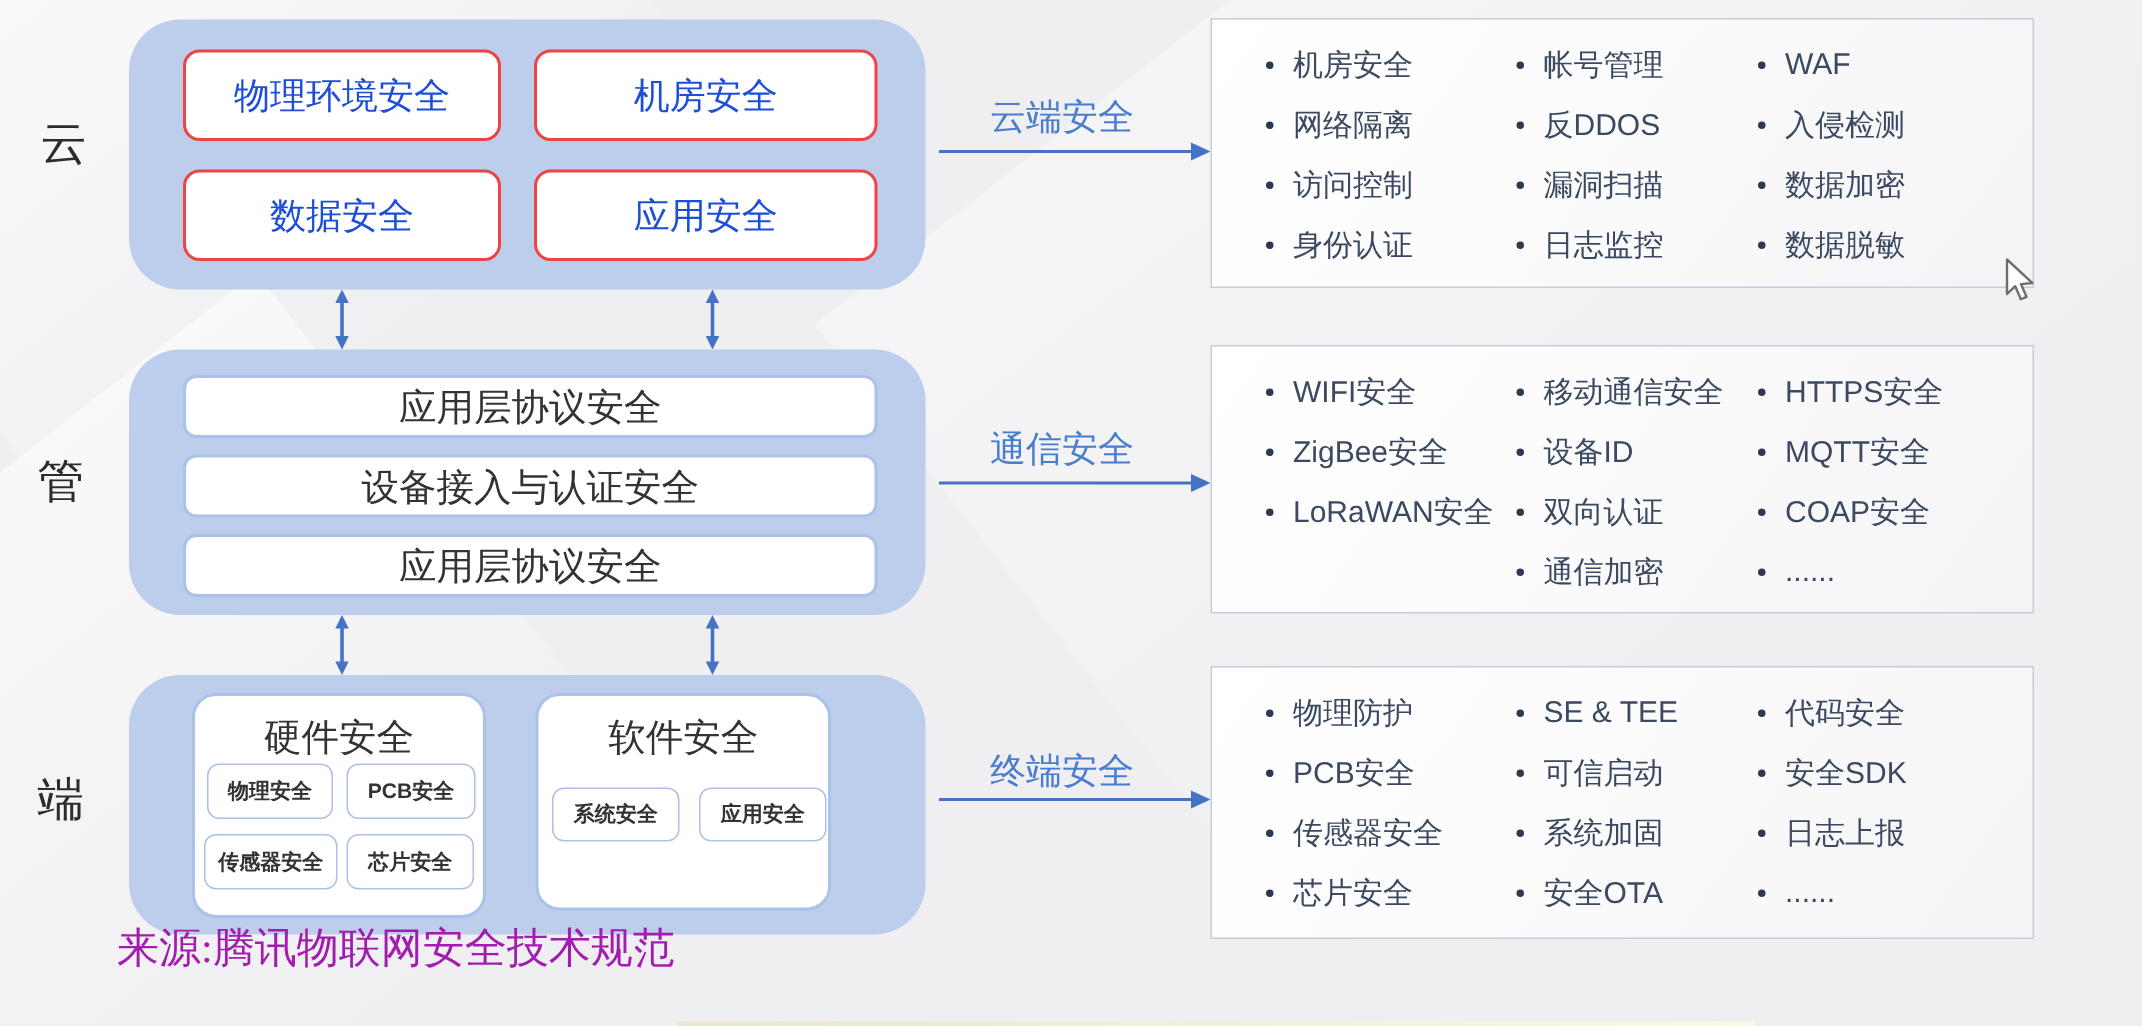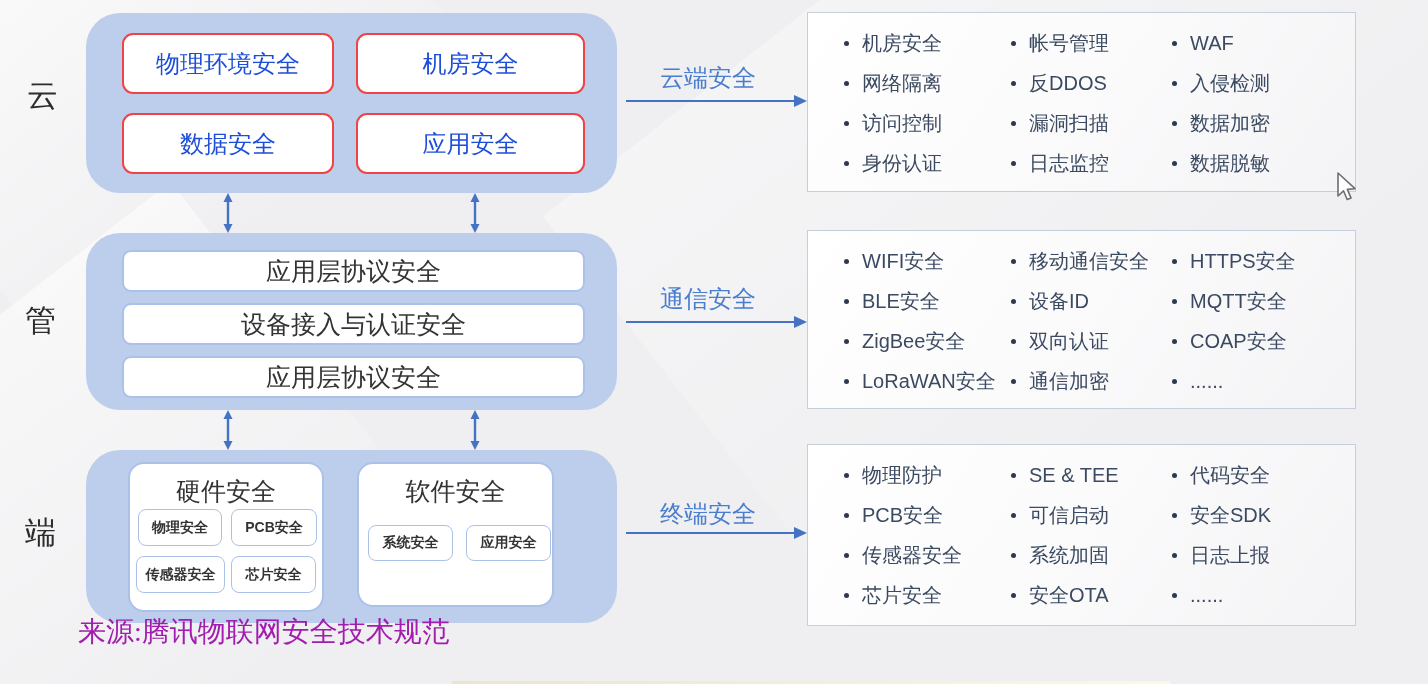--- a/index.html
+++ b/index.html
@@ -197,24 +197,20 @@
 </div>
 
 <div class="panel p2">
   <div class="pcol c-1">
     <div class="p-item">
         <span class="dot"></span>
         <span class="ptxt">WIFI安全</span>
       </div>
     <div class="p-item">
         <span class="dot"></span>
-        <span class="ptxt">BLE安全</span>
-      </div>
-    <div class="p-item">
-        <span class="dot"></span>
         <span class="ptxt">ZigBee安全</span>
       </div>
     <div class="p-item">
         <span class="dot"></span>
         <span class="ptxt">LoRaWAN安全</span>
       </div>
   </div>
   <div class="pcol c-2">
     <div class="p-item">
         <span class="dot"></span>

